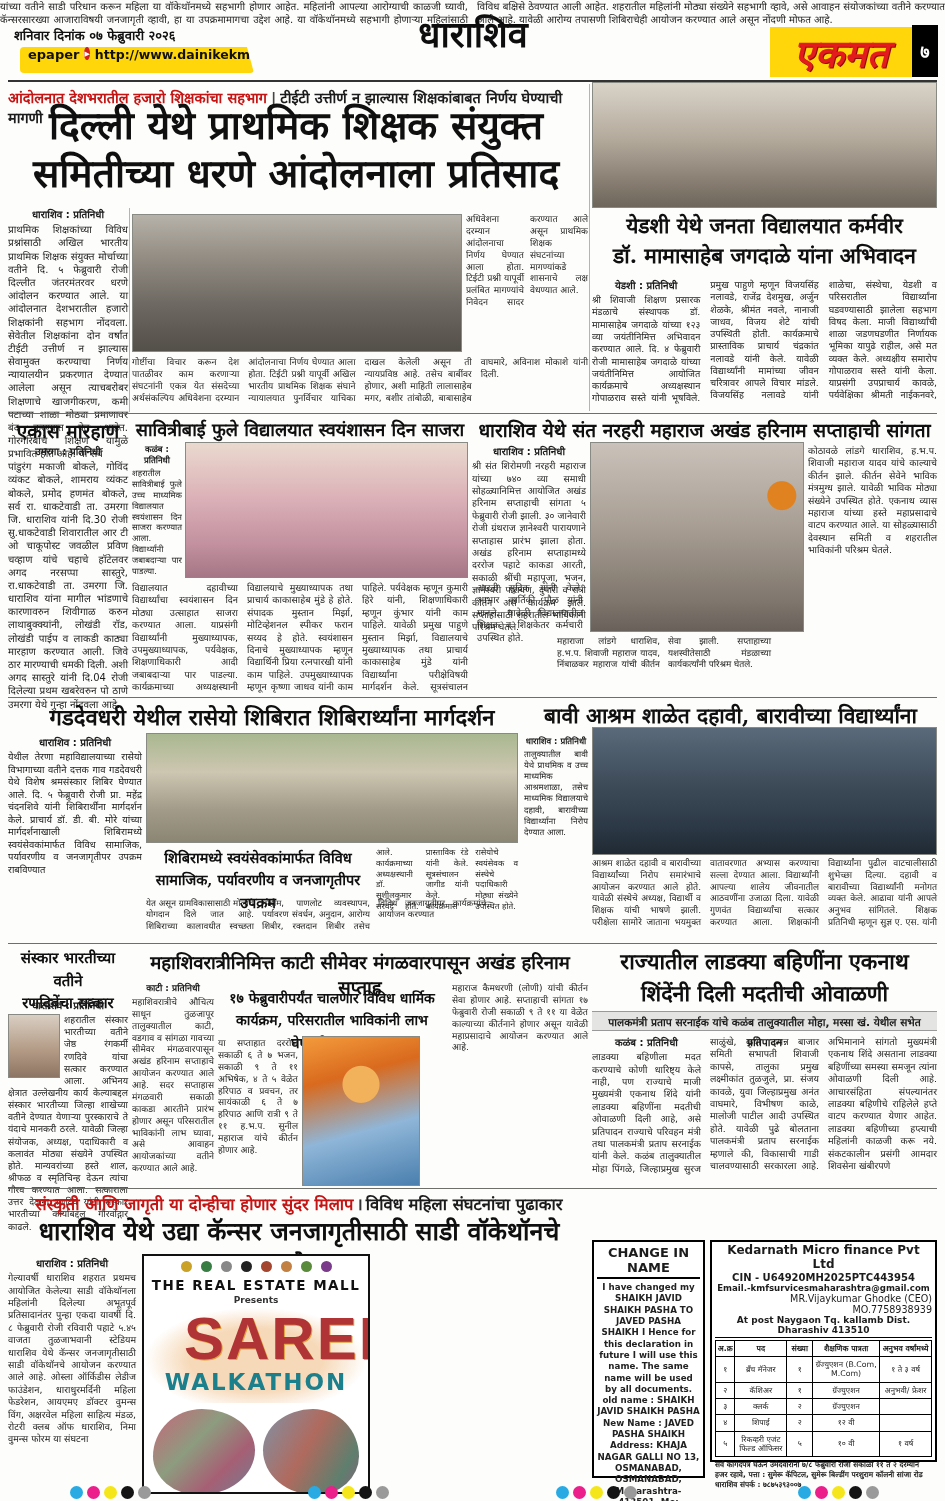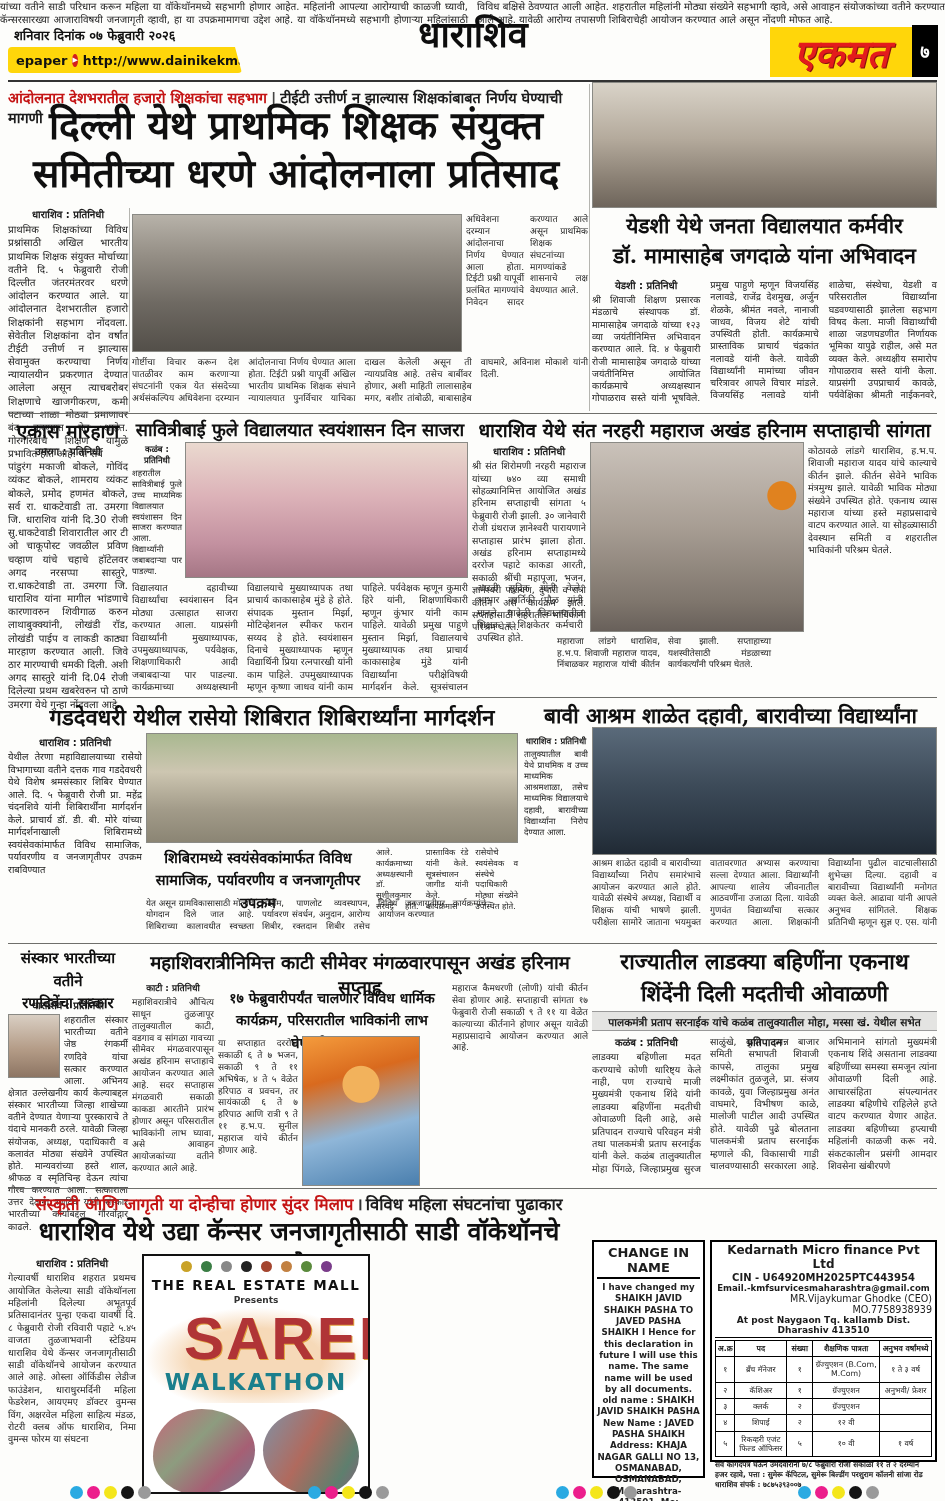--- a/index.html
+++ b/index.html
@@ -8,22 +8,22 @@
   .abs{position:absolute;box-sizing:border-box;}
   .body-text{font-size:10px;line-height:1.32;text-align:justify;color:#1d1d1d;}
   .byline{display:block;text-align:center;font-weight:bold;font-size:10px;margin-bottom:2px;}
   .hl{font-weight:bold;color:#0f0f0f;text-align:center;font-family:"DejaVu Serif","DejaVu Sans",serif;}
   .vr{position:absolute;width:1px;background:#b5b5b0;}
   .hrule{position:absolute;height:1px;background:#6e6e6a;}
   .hrule.thick{height:2px;background:#333;}
   .photo{background-size:cover;border:1px solid #8a8a85;}
   
   #dateLine{left:14px;top:26px;width:330px;font-size:13px;font-weight:bold;color:#111;}
-  #epaperPill{left:8px;top:47px;width:234px;height:26px;background:#ffd60a;border-radius:4px;
-              display:flex;align-items:center;gap:5px;padding:0 8px;clip-path:polygon(0 0,97% 0,100% 100%,0 100%);}
+  #epaperPill{left:20px;top:47px;width:234px;height:26px;background:#ffd60a;border-radius:4px;
+              display:flex;align-items:flex-start;gap:5px;padding:0 8px;clip-path:polygon(0 0,97% 0,100% 100%,0 100%);}
   #epaperPill .ep{font-weight:bold;font-size:13px;color:#111;}
   .red-dot{width:13px;height:13px;border-radius:50%;background:#d41d1d;display:inline-flex;
            align-items:center;justify-content:center;color:#fff;font-size:7px;}
   #epaperPill .url{font-weight:bold;font-size:12.5px;color:#111;}
   #editionTitle{left:318px;top:9px;width:310px;font-size:36px;font-weight:bold;text-align:center;
                 font-family:"DejaVu Serif","DejaVu Sans",serif;color:#0d0d0d;}
   #brandBox{left:770px;top:27px;width:142px;height:50px;background:#ffd60a;display:flex;
             align-items:center;justify-content:center;}
   #brandBox .brand{font-size:38px;font-weight:bold;font-style:italic;color:#e31b1c;
                    font-family:"DejaVu Serif","DejaVu Sans",serif;text-shadow:1px 1px 0 #8a0f0f;}

